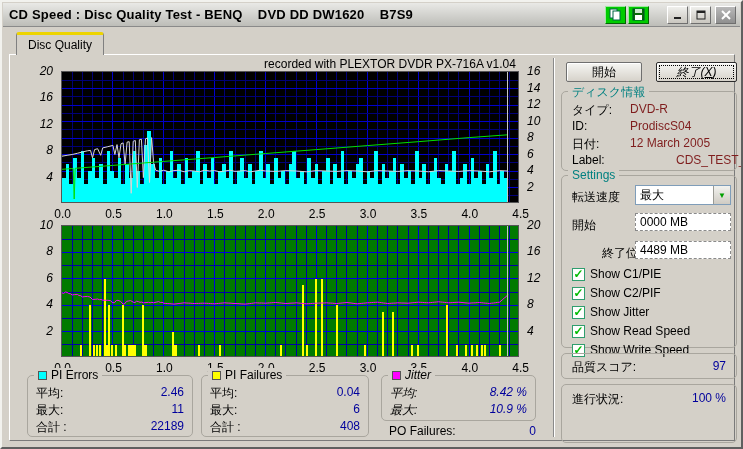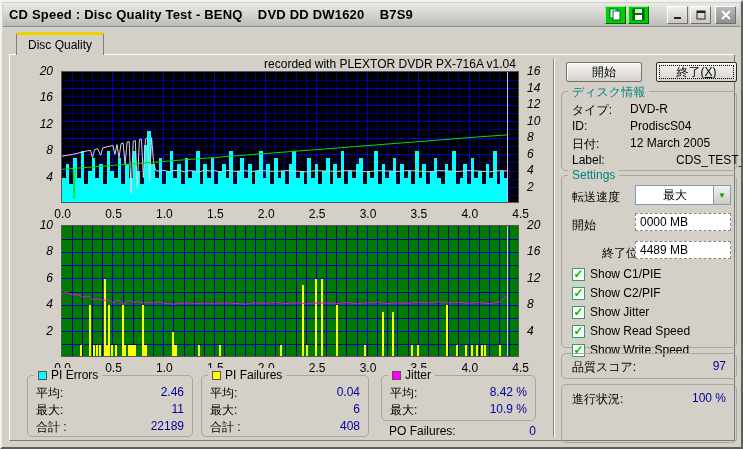--- a/index.html
+++ b/index.html
@@ -50,21 +50,21 @@
   .po-row .val{color:#00009c;}
   
   .btn{position:absolute;height:20px;background:linear-gradient(#f6f6f3,#d6d2ca);
     border:1px solid #6f6f6f;box-shadow:inset 1px 1px 0 #fff;border-radius:2px;
     font-family:"Liberation Sans",sans-serif;font-size:12px;display:flex;align-items:center;justify-content:center;cursor:default;}
   .btn.focus{outline:1px dotted #000;outline-offset:-4px;border-color:#2b2b2b;}
   .u{text-decoration:underline;}
   .rrow{position:absolute;left:10px;right:10px;height:15px;display:flex;}
   .rrow .lab{white-space:nowrap;}
   .rrow .val{margin-left:auto;color:#00009c;white-space:nowrap;}
-  .info-val{position:absolute;color:#000000;white-space:nowrap;}
+  .info-val{position:absolute;color:#7f1d1d;white-space:nowrap;}
   .info-lab{position:absolute;white-space:nowrap;}
   .field{position:absolute;height:18px;background:#fff;border:1px dashed #8a8a8a;
     font-family:"Liberation Sans",sans-serif;font-size:12px;padding:0 4px;color:#000;}
   .combo{position:absolute;height:20px;background:#fff;border:1px solid #7f9db9;display:flex;align-items:center;}
   .combo .txt{padding-left:4px;flex:1;}
   .combo-btn{width:17px;height:100%;background:linear-gradient(#f2f2ef,#cfcbc3);border-left:1px solid #9a9a94;
     display:flex;align-items:center;justify-content:center;color:#00a000;font-size:8px;}
   .cbrow{position:absolute;left:10px;height:16px;display:flex;align-items:center;gap:5px;}
   .cb{width:13px;height:13px;background:#fff;border:1px solid #2f9e6e;display:flex;align-items:center;justify-content:center;}
   .cb .ck{color:#00bc00;font-weight:bold;font-size:12px;line-height:10px;}
@@ -381,21 +381,21 @@
       <div class="lrow" style="top:26px;">
         <span>最大:</span>
         <span class="val">6</span>
       </div>
       <div class="lrow" style="top:43px;">
         <span>合計 :</span>
         <span class="val">408</span>
       </div>
     </div>
 
-    <div class="gbox" style="left:371px;top:320px;width:155px;height:46px;">
+    <div class="gbox" style="left:371px;top:320px;width:155px;height:46px;font-style:italic;">
       <div class="gtitle legend-title">
         <span class="chip" style="background: rgb(255, 0, 255);"></span>
         <span>Jitter</span>
       </div>
       <div class="lrow" style="top:9px;">
         <span>平均:</span>
         <span class="val">8.42 %</span>
       </div>
       <div class="lrow" style="top:26px;">
         <span>最大:</span>
@@ -406,42 +406,42 @@
     <div class="po-row" style="left:379px;top:369px;width:147px;">
       <span>PO Failures:</span>
       <span class="val">0</span>
     </div>
 
     <div class="vdivider"></div>
 
     <button class="btn" style="left:556px;top:7px;width:76px;">
       <span>開始</span>
     </button>
-    <button class="btn focus" style="left:646px;top:7px;width:81px;">
+    <button class="btn focus" style="left:646px;top:7px;width:81px;font-style:italic;">
       <span>終了(</span>
         <span class="u">X</span>
         <span>)</span>
     </button>
 
     <div class="gbox" style="left:551px;top:36px;width:176px;height:80px;">
       <div class="gtitle">ディスク情報</div>
       <span class="info-lab" style="left:10px;top:10px;">タイプ:</span>
       <span class="info-val" style="left:68px;top:10px;">DVD-R</span>
       <span class="info-lab" style="left:10px;top:27px;">ID:</span>
       <span class="info-val" style="left:68px;top:27px;">ProdiscS04</span>
       <span class="info-lab" style="left:10px;top:44px;">日付:</span>
       <span class="info-val" style="left:68px;top:44px;">12 March 2005</span>
       <span class="info-lab" style="left:10px;top:61px;">Label:</span>
       <span class="info-val" style="left:70px;top:61px;margin-left:44px;">CDS_TEST_B2</span>
     </div>
 
     <div class="gbox" style="left:551px;top:120px;width:176px;height:173px;">
       <div class="gtitle">Settings</div>
       <span class="info-lab" style="left:10px;top:13px;">転送速度</span>
-      <div class="combo" style="left:73px;top:9px;width:96px;padding-left:23px;">
+      <div class="combo" style="left:73px;top:9px;width:96px;">
         <span class="txt">最大</span>
         <span class="combo-btn">▼</span>
       </div>
       <span class="info-lab" style="left:10px;top:41px;">開始</span>
       <input class="field" style="left: 73px; top: 37px; width: 96px;" readonly="" value="0000 MB">
       <span class="info-lab" style="left:10px;top:69px;margin-left:30px;">終了位置</span>
       <input class="field" style="left: 73px; top: 65px; width: 96px;" readonly="" value="4489 MB">
 
       <div class="cbrow" style="top:90px;">
         <span class="cb">

